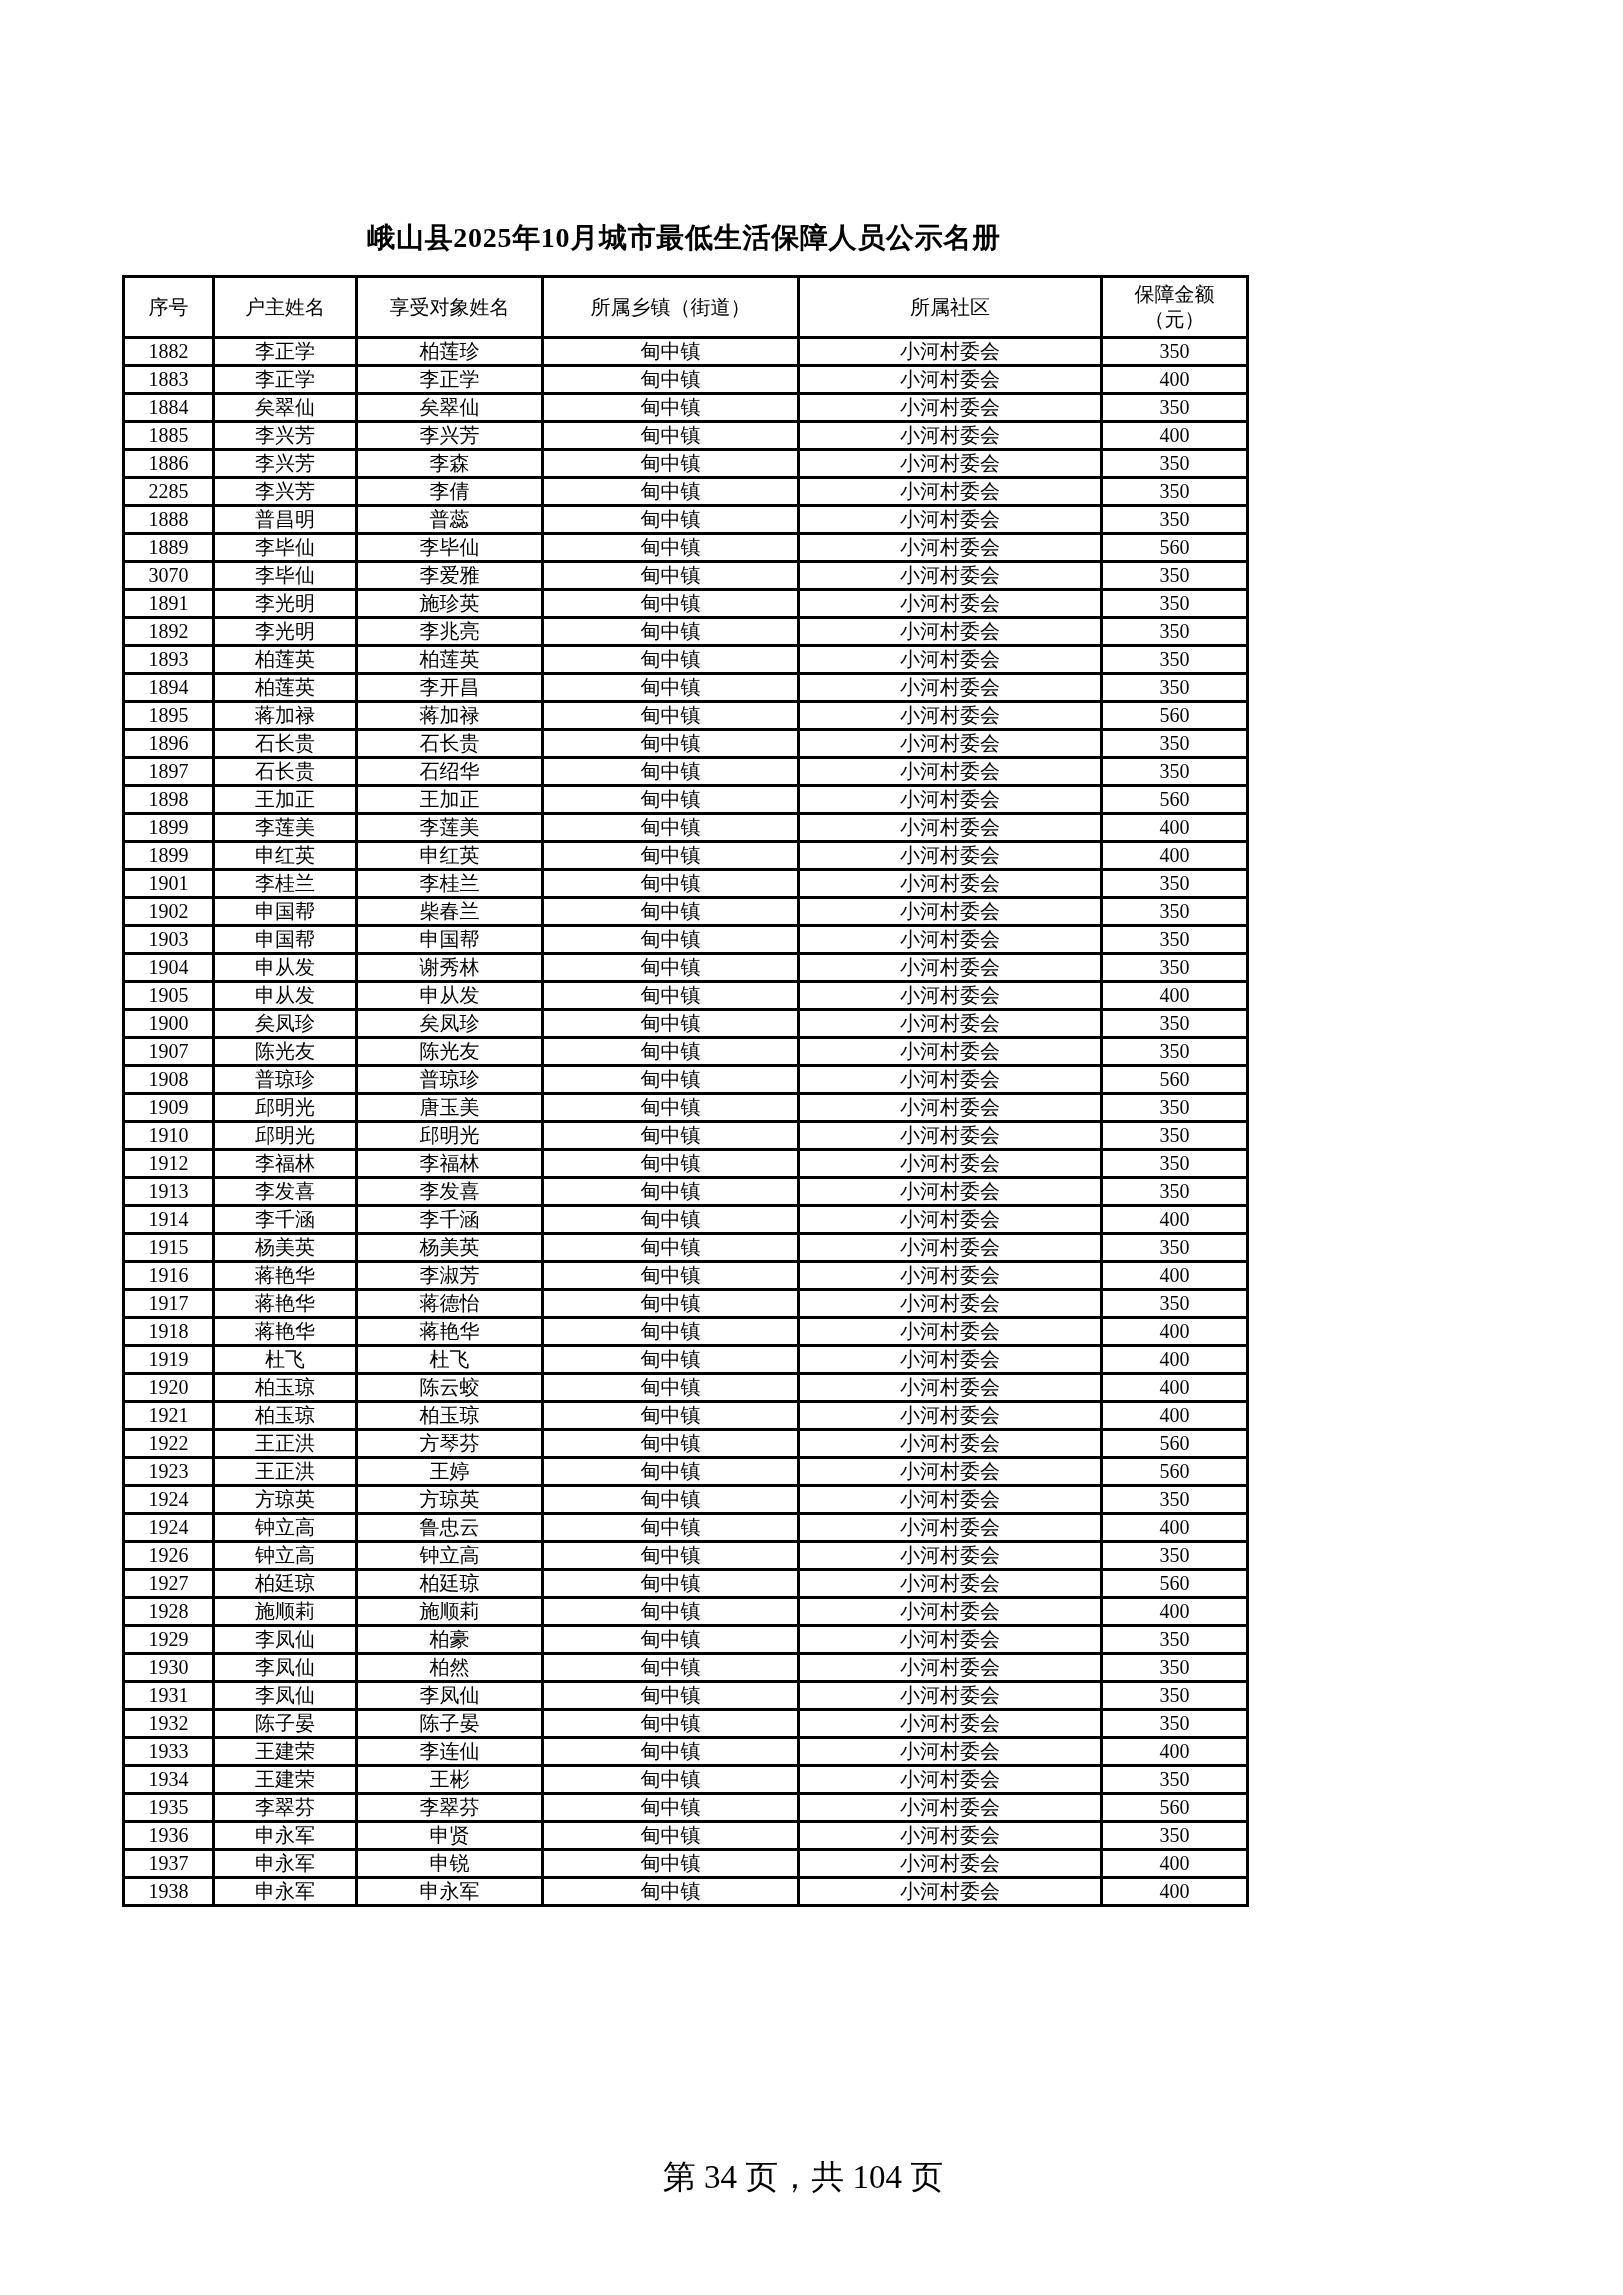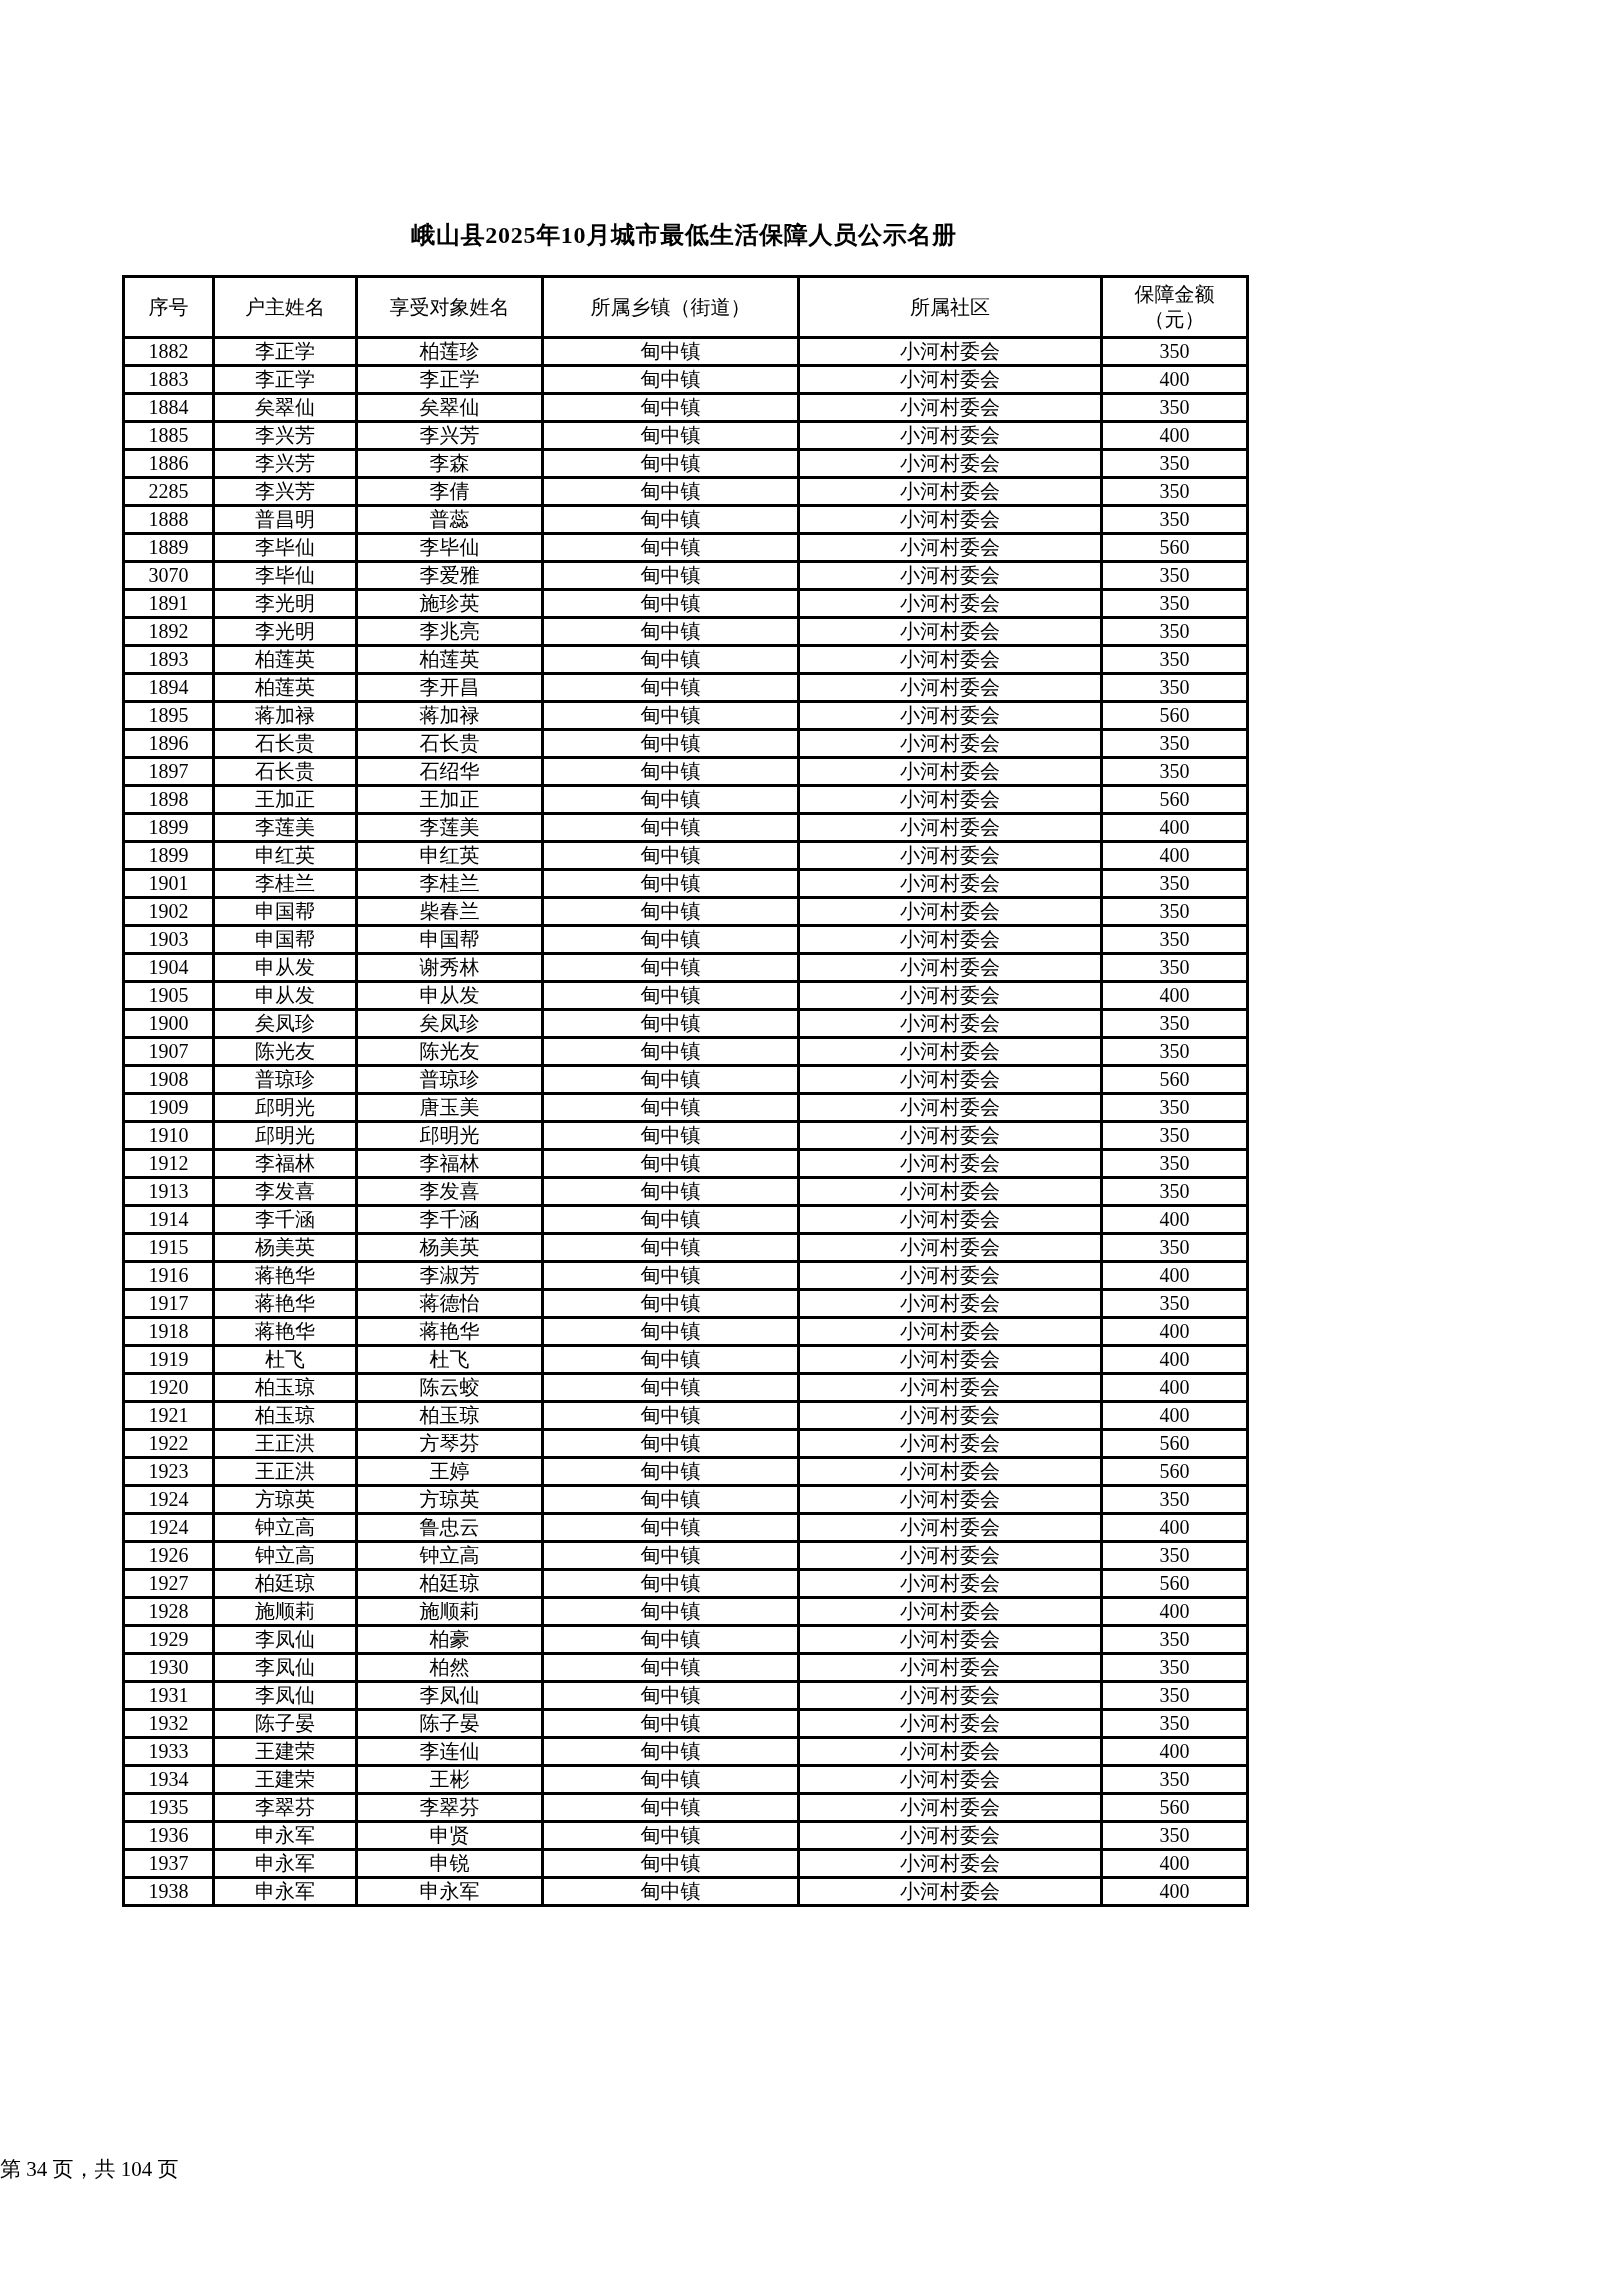--- a/index.html
+++ b/index.html
@@ -8,21 +8,21 @@
     width:1623px;height:2295px;
     background:#ffffff;
     font-family:"Liberation Serif","DejaVu Serif",serif;
     color:#000;
     overflow:hidden;
   }
   .doc-title{
     position:absolute;
     left:122px;top:219px;width:1124px;
     text-align:center;
-    font-size:24px;
+    font-size:28px;
     font-weight:bold;
     letter-spacing:0.7px;
     white-space:nowrap;
   }
   table.roster{
     position:absolute;
     left:122px;top:275px;
     width:1124px;
     border-collapse:collapse;
     table-layout:fixed;
@@ -49,21 +49,22 @@
     white-space:pre-line;
   }
   table.roster tbody td{
     height:27.5px;
     box-sizing:border-box;
     white-space:nowrap;
   }
   .page-footer{
     position:absolute;
     left:0;top:2155px;width:1606px;
-    font-size:21px;
+    text-align:center;
+    font-size:33px;
     white-space:nowrap;
   }
 </style>
 </head>
 <body>
 
 <div class="page">
 
   <div class="doc-title">峨山县2025年10月城市最低生活保障人员公示名册</div>
 

